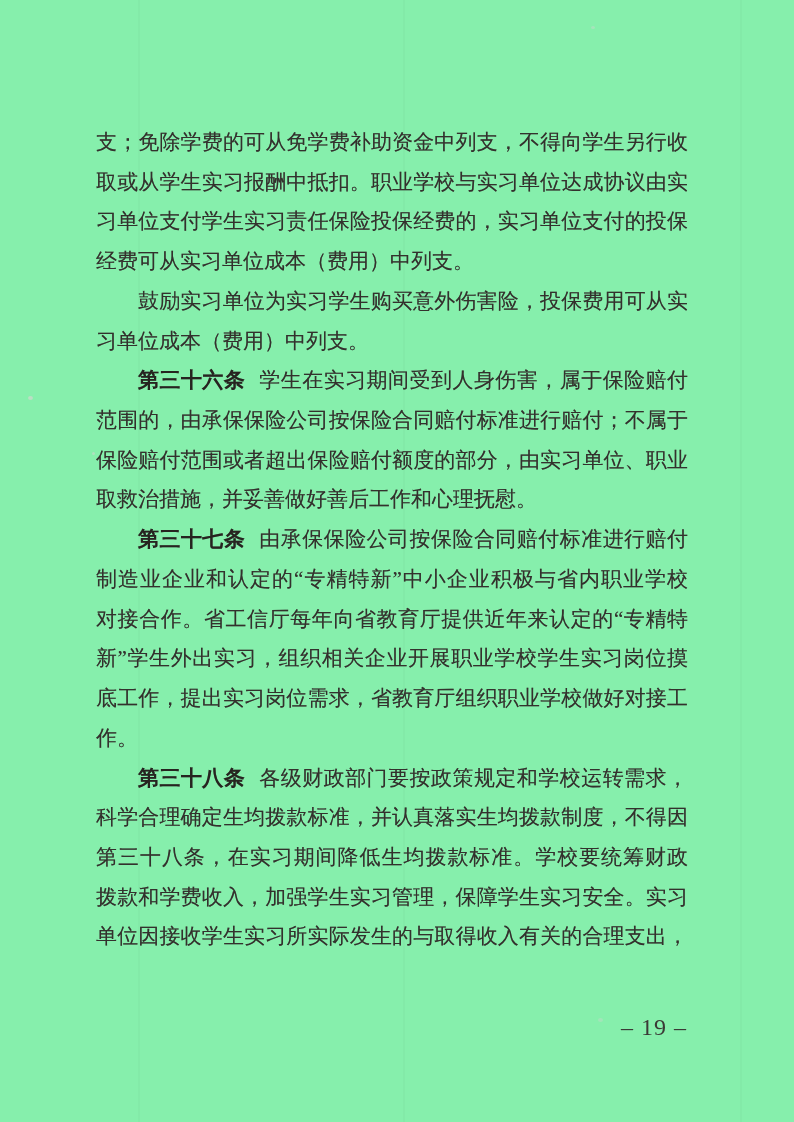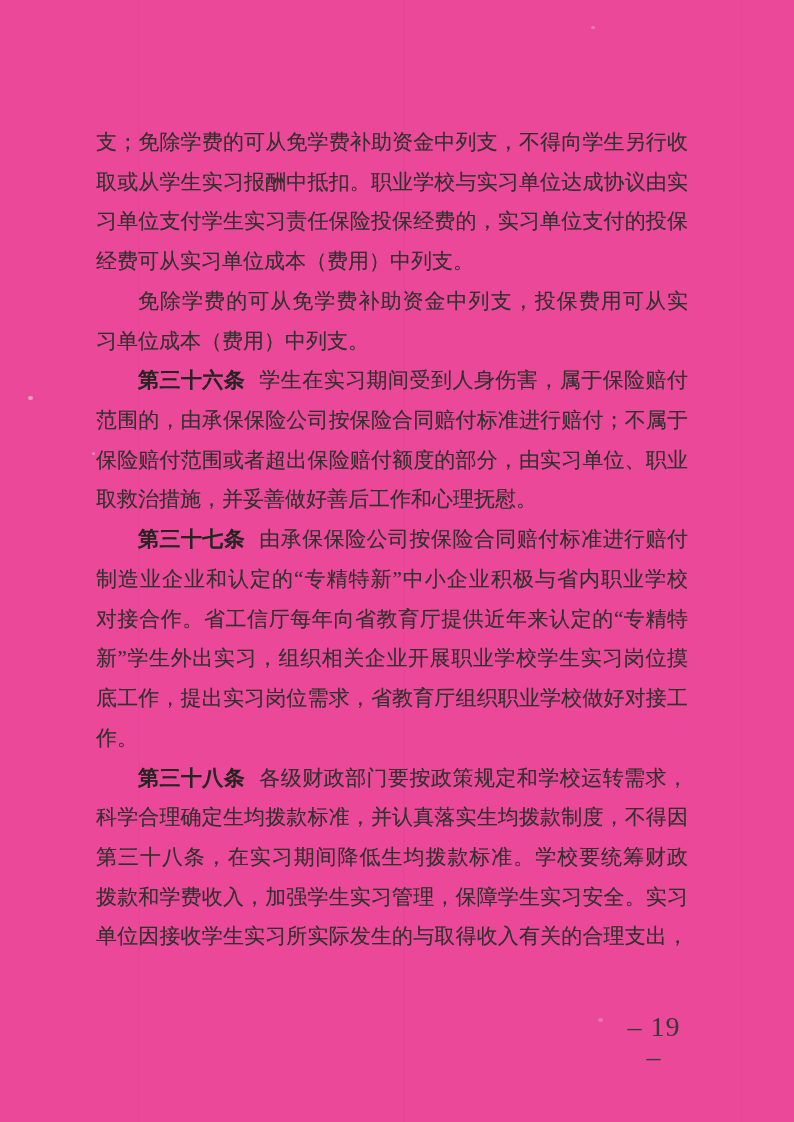--- a/index.html
+++ b/index.html
@@ -1,20 +1,20 @@
 <!DOCTYPE html>
 <html><head>
 <meta charset="utf-8">
 <style>
   html, body { margin: 0; padding: 0; background: #ffffff; }
   .page {
     position: relative;
     width: 794px;
     height: 1122px;
-    background: #ec4899;
+    background: #86efac;
     overflow: hidden;
     font-family: "Liberation Serif", "DejaVu Serif", serif;
   }
   
   .band {
     position: absolute;
     top: 0;
     width: 2px;
     height: 1122px;
     background: rgba(0,0,0,0.02);
@@ -45,21 +45,21 @@
     margin-top: 24px;
   }
   .pagenum {
     position: absolute;
     left: 620px;
     top: 1012px;
     width: 68px;
     height: 30px;
     line-height: 30px;
     text-align: center;
-    font-size: 28px;
+    font-size: 24px;
     letter-spacing: 1px;
     color: #3b3936;
   }
   .speck {
     position: absolute;
     border-radius: 50%;
     background: #d7d5d1;
   }
   .speck.s1 { left: 28px;  top: 396px;  width: 5px; height: 4px; opacity: .65; }
   .speck.s2 { left: 92px;  top: 452px;  width: 3px; height: 3px; opacity: .5; }
@@ -78,21 +78,21 @@
   <div class="speck s1"></div>
   <div class="speck s2"></div>
   <div class="speck s3"></div>
   <div class="speck s4"></div>
 
   <div class="doc-body">
     <div class="line">支；免除学费的可从免学费补助资金中列支，不得向学生另行收</div>
     <div class="line">取或从学生实习报酬中抵扣。职业学校与实习单位达成协议由实</div>
     <div class="line">习单位支付学生实习责任保险投保经费的，实习单位支付的投保</div>
     <div class="line end">经费可从实习单位成本（费用）中列支。</div>
-    <div class="line ind">免除学费的可从免学费补助资金中列支，投保费用可从实</div>
+    <div class="line ind">鼓励实习单位为实习学生购买意外伤害险，投保费用可从实</div>
     <div class="line end">习单位成本（费用）中列支。</div>
     <div class="line ind"><span class="b">第三十六条</span><span>学生在实习期间受到人身伤害，属于保险赔付</span></div>
     <div class="line">范围的，由承保保险公司按保险合同赔付标准进行赔付；不属于</div>
     <div class="line">保险赔付范围或者超出保险赔付额度的部分，由实习单位、职业</div>
     <div class="line end">取救治措施，并妥善做好善后工作和心理抚慰。</div>
     <div class="line ind"><span class="b">第三十七条</span><span>由承保保险公司按保险合同赔付标准进行赔付</span></div>
     <div class="line">制造业企业和认定的“专精特新”中小企业积极与省内职业学校</div>
     <div class="line">对接合作。省工信厅每年向省教育厅提供近年来认定的“专精特</div>
     <div class="line">新”学生外出实习，组织相关企业开展职业学校学生实习岗位摸</div>
     <div class="line">底工作，提出实习岗位需求，省教育厅组织职业学校做好对接工</div>

